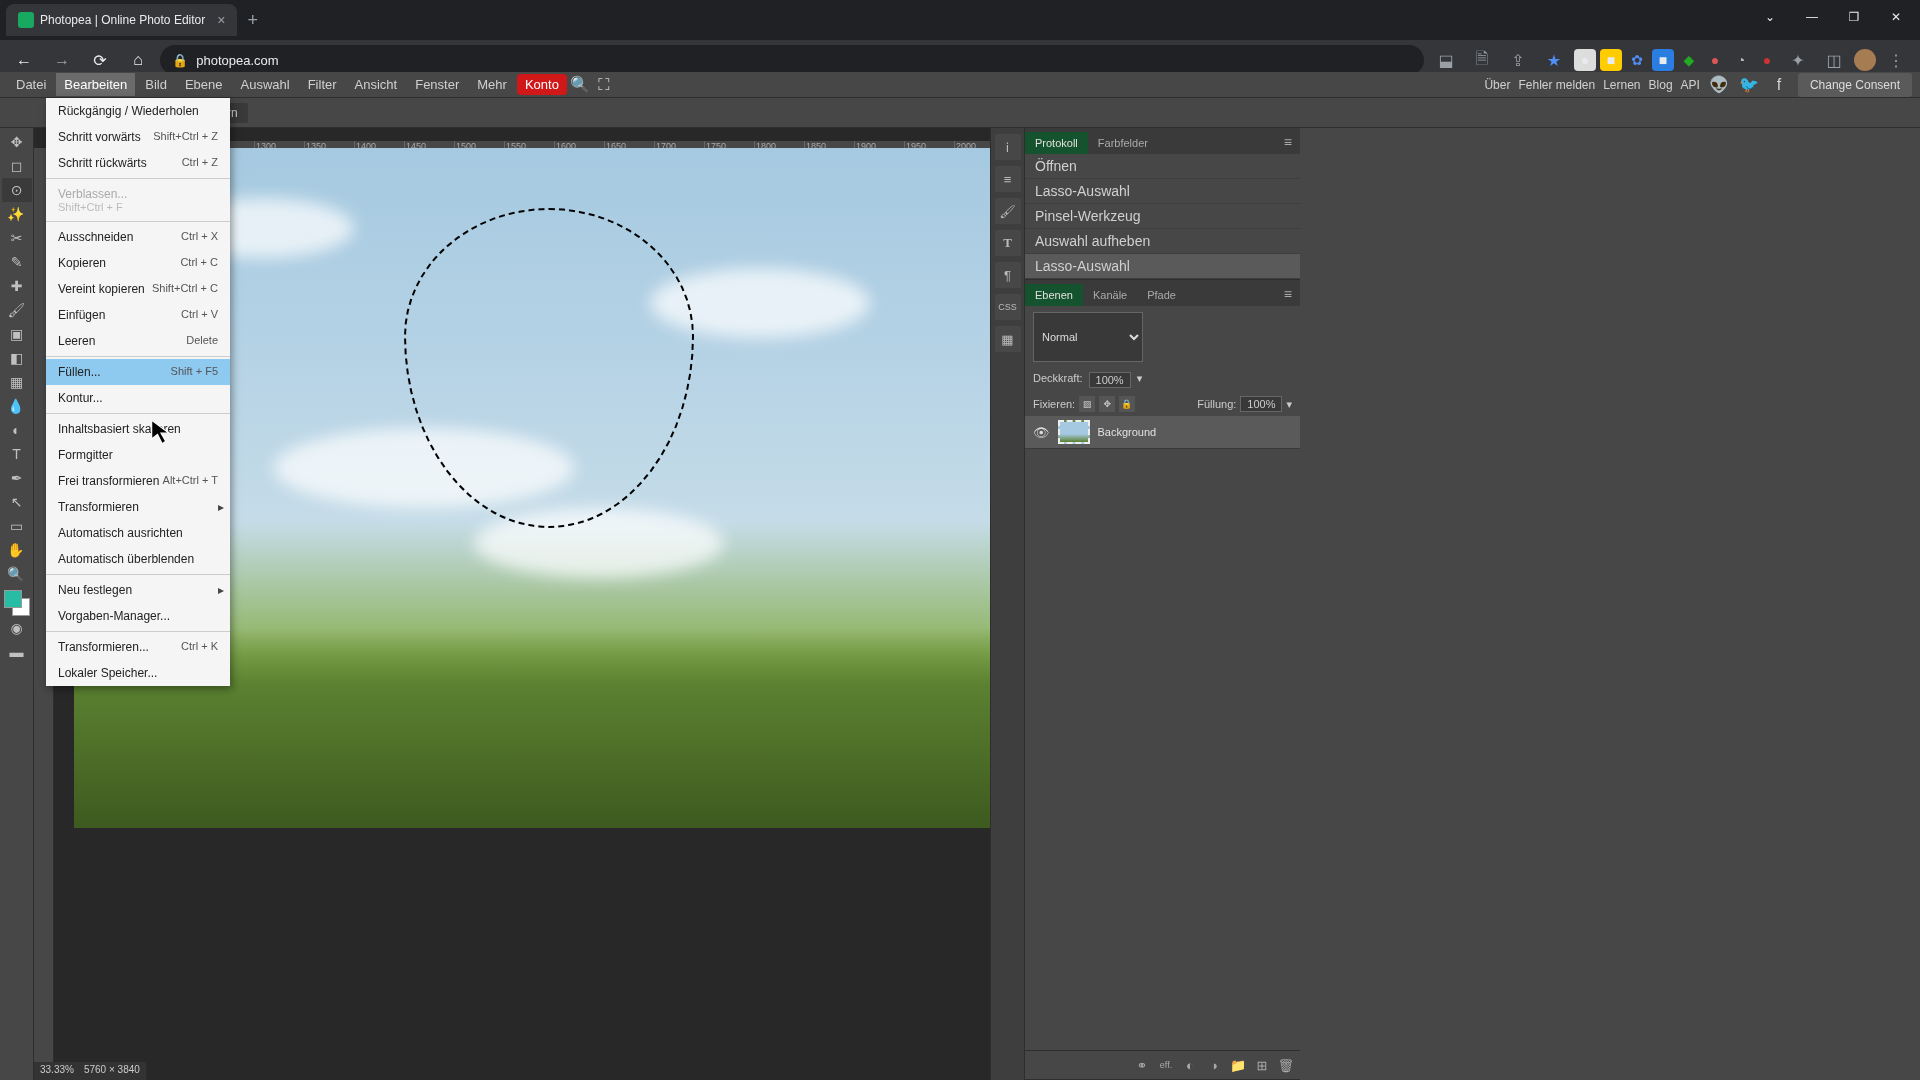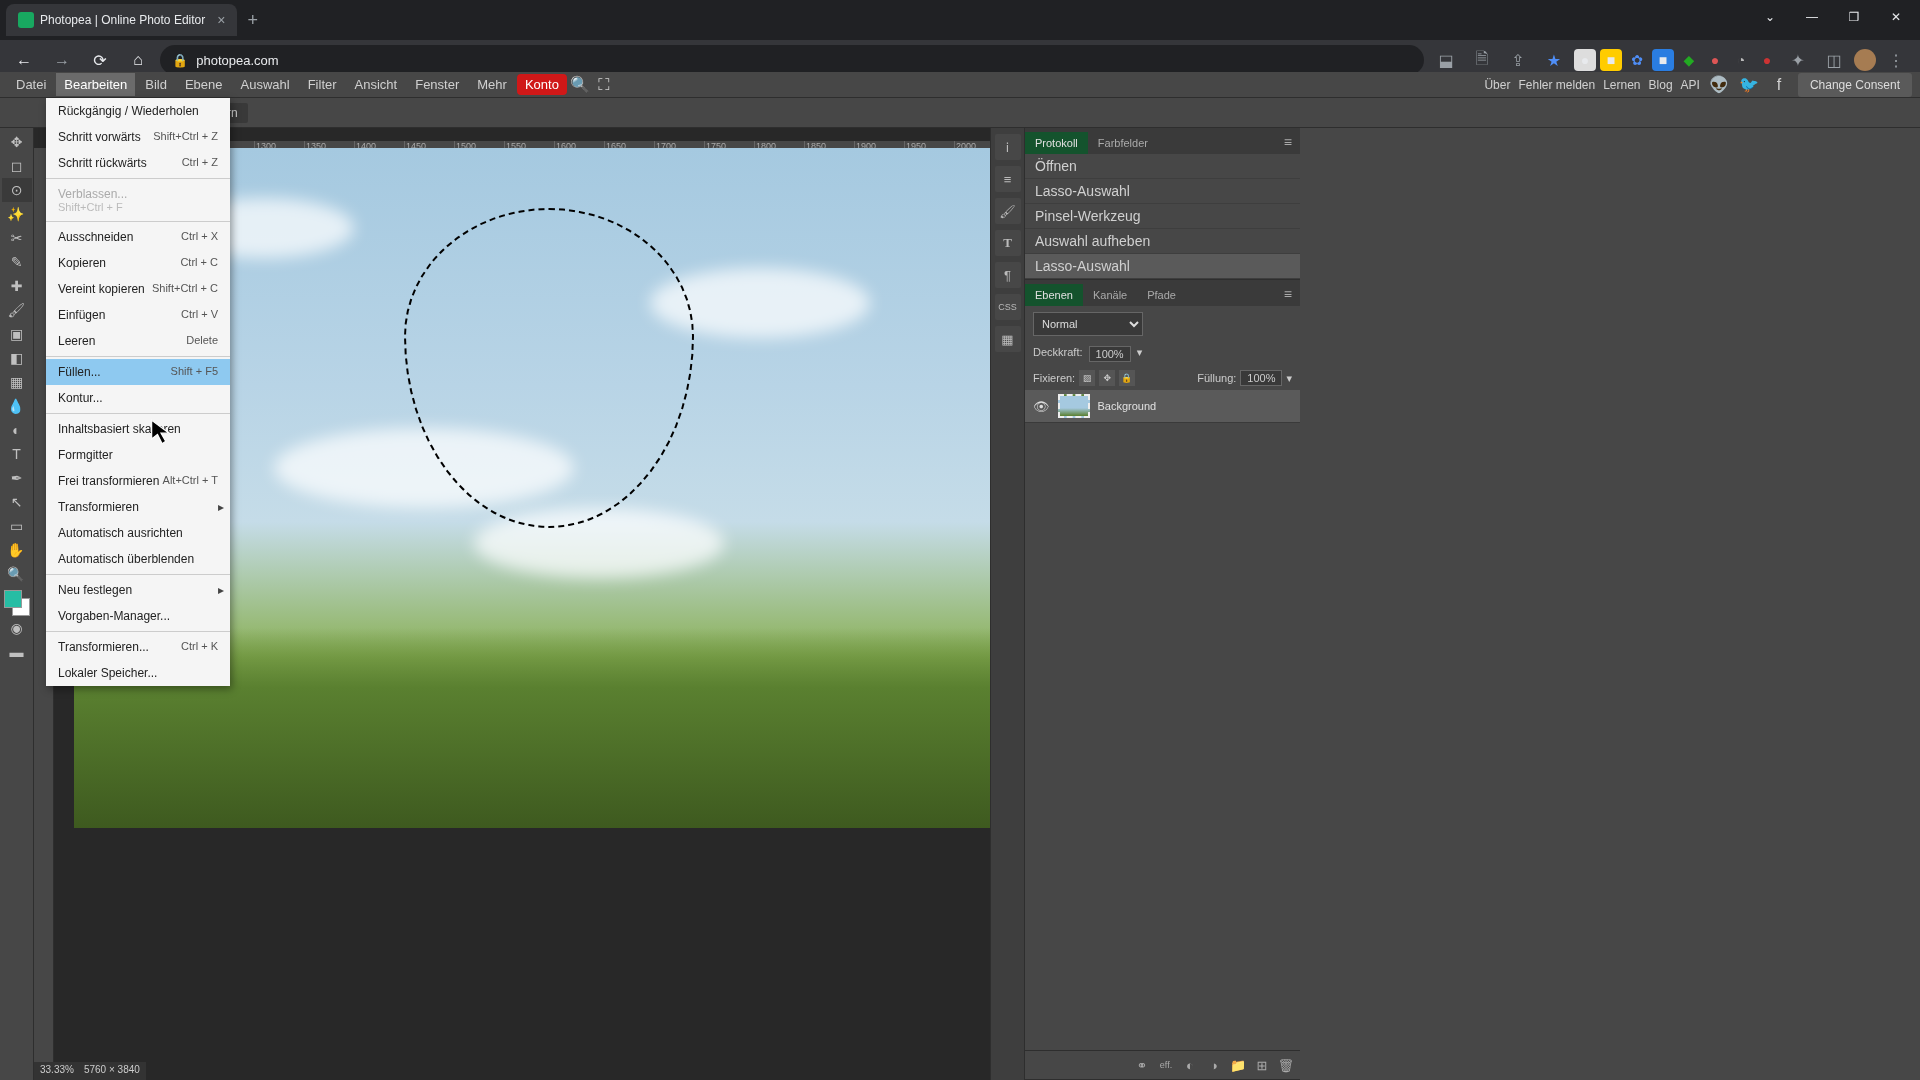--- a/index.html
+++ b/index.html
@@ -76,21 +76,21 @@
 .panel-tab { padding: 5px 10px; font-size: 11px; color: #aaa; background: #3a3a3a; cursor: pointer; }
 .panel-tab.active { background: #14532d; color: #e0e0e0; }
 .panel-menu { margin-left: auto; padding: 4px 8px; color: #aaa; font-size: 14px; }
 .panel-body { background: #474747; }
 .history-list { }
 .history-item { padding: 4px 10px; font-size: 14px; color: #d0d0d0; border-bottom: 1px solid #3e3e3e; }
 .history-item.selected { background: #5a5a5a; }
 
 .layers-panel { flex: 1; display: flex; flex-direction: column; }
 .blend-row { display: flex; padding: 6px 8px; }
-.blend-select { background: #393939; color: #ddd; border: 1px solid #666; font-size: 11px; padding: 4px 4px; width: 110px; }
+.blend-select { background: #393939; color: #ddd; border: 1px solid #666; font-size: 11px; padding: 17px 4px; width: 110px; }
 .opacity-row { display: flex; align-items: flex-start; padding: 4px 8px; gap: 6px; font-size: 11px; color: #ccc; }
 .opacity-val { background: #393939; padding: 1px 6px; border: 1px solid #666; }
 .lock-row { display: flex; align-items: center; padding: 4px 8px; gap: 4px; font-size: 11px; color: #ccc; }
 .lock-icon { width: 16px; height: 16px; background: #555; display: flex; align-items: center; justify-content: center; font-size: 9px; }
 .layer-list { flex: 1; }
 .layer-item { display: flex; align-items: center; padding: 4px 8px; gap: 8px; background: #5a5a5a; border-bottom: 1px solid #3a3a3a; }
 .layer-eye { font-size: 13px; color: #ddd; }
 .layer-thumb { width: 32px; height: 24px; background: linear-gradient(to bottom, #a5c9e0 60%, #5a8030 100%); border: 2px dashed #eee; }
 .layer-name { font-size: 11px; color: #e0e0e0; }
 .layer-footer { display: flex; justify-content: flex-end; padding: 6px; gap: 8px; border-top: 1px solid #2e2e2e; }

